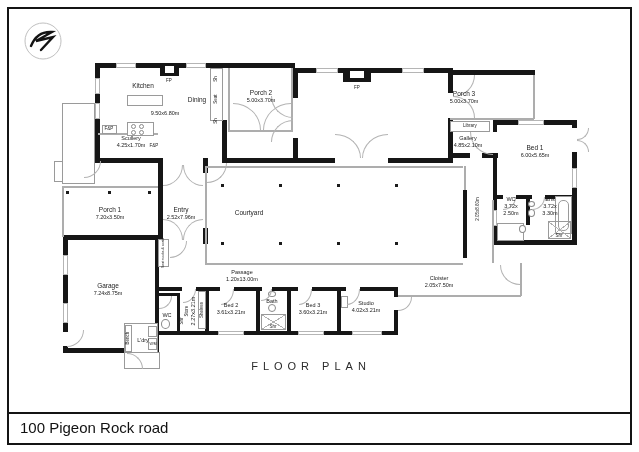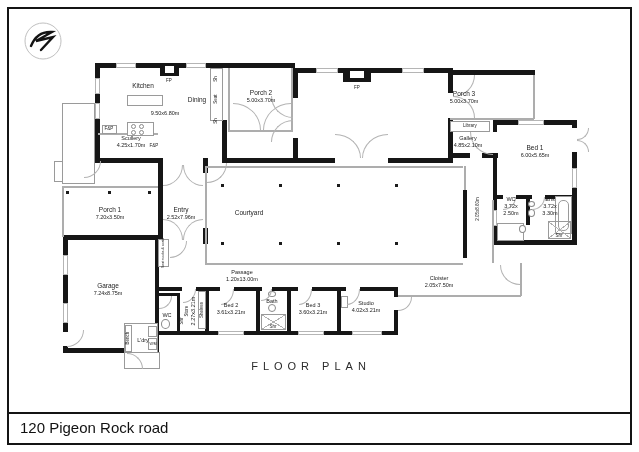--- a/index.html
+++ b/index.html
@@ -33,21 +33,21 @@
   .xs{font-size:4.5px}
   .xxs{font-size:3.5px}
   .rot{transform:translate(-50%,-50%) rotate(-90deg)}
   .logo{position:absolute;left:22px;top:20px;width:42px;height:42px}
 </style>
 </head>
 <body>
 
 <div class="frame"></div>
 <div class="divider"></div>
-<div class="addr">120 Pigeon Rock road</div>
+<div class="addr">100 Pigeon Rock road</div>
 <div class="fplabel" style="left:311px;top:360px">FLOOR PLAN</div>
 
 <div class="logo">
   <svg width="42" height="42" viewBox="0 0 42 42">
     <circle cx="21" cy="21" r="18" fill="none" stroke="#c0c0c0" stroke-width="1"></circle>
     <path d="M9,26 Q15,11 30,12 L14,21 L31,17 L19,30" fill="none" stroke="#141414" stroke-width="2.4" stroke-linejoin="miter" stroke-linecap="round"></path>
   </svg>
 </div>
 
 <div class="w" style="left:95px;top:63px;width:133px;height:5px"></div>

